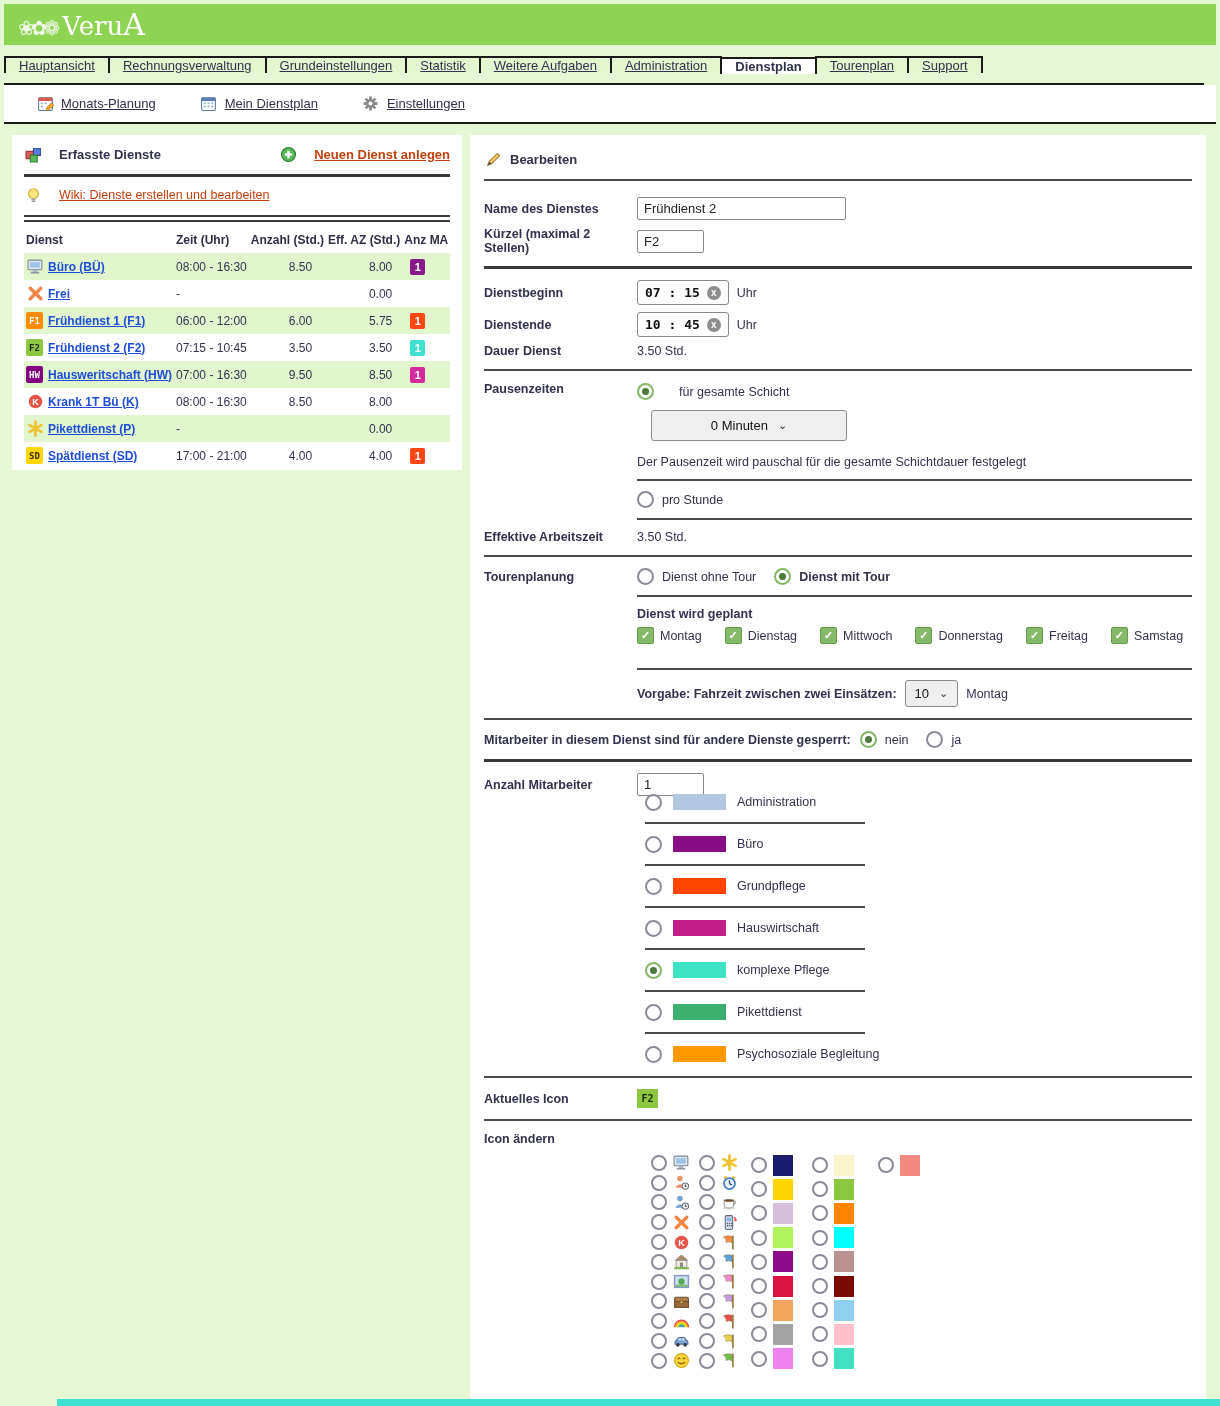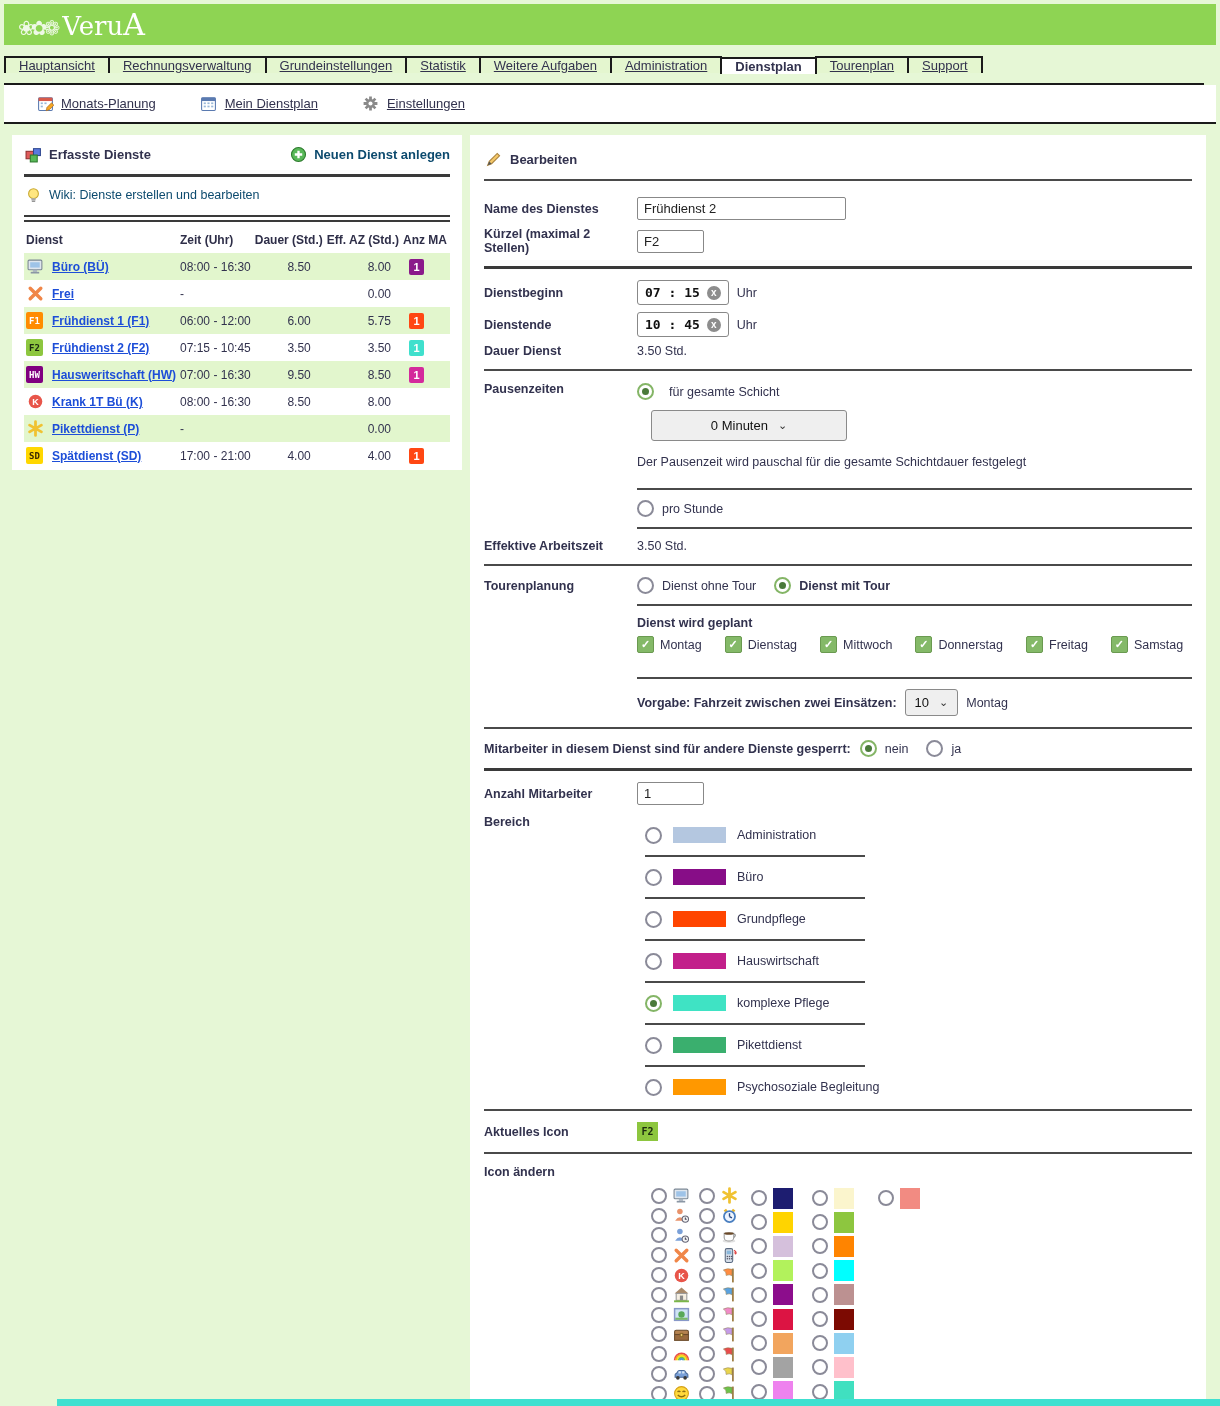--- a/index.html
+++ b/index.html
@@ -28,22 +28,22 @@
   .snitem{display:flex;align-items:center;gap:7px;font-size:13px;cursor:pointer;}
   .snitem span.lbl{text-decoration:underline;}
   
   .left-panel{position:absolute;left:12px;top:135px;width:450px;height:335px;background:#fff;
               padding:10px 12px;box-sizing:border-box;}
   .right-panel{position:absolute;left:470px;top:135px;width:736px;height:1271px;background:#fff;
                padding:12px 14px 10px;box-sizing:border-box;overflow:hidden;}
   .footer-bar{position:absolute;left:57px;right:0;bottom:0;height:7px;background:#40e0d0;z-index:5;}
   
   .panel-head{display:flex;justify-content:space-between;align-items:center;font-size:13px;font-weight:bold;}
-  .hgrp{display:flex;align-items:center;gap:7px;}
-  .link{color:#0c4a6e;cursor:pointer;}
+  .hgrp{display:flex;align-items:center;gap:17px;}
+  .link{text-decoration:underline;color:#c2410c;cursor:pointer;}
   hr.thick{border:none;border-top:3px solid #3a3a3a;margin:11px 0 9px;}
   hr.dbl{border:none;border-top:2px solid #3a3a3a;border-bottom:2px solid #3a3a3a;height:3px;margin:11px 0 4px;}
   table.svc{width:100%;border-collapse:collapse;font-size:12px;margin-top:2px;}
   table.svc th{font-weight:bold;text-align:left;color:#2e2e48;padding:7px 2px 6px;white-space:nowrap;}
   table.svc th.num{text-align:right;}
   table.svc td{padding:2px 2px;height:23px;white-space:nowrap;}
   table.svc td.num{text-align:right;}
   tr.green{background:#e2f6cd;}
   .svc-link{font-weight:bold;text-decoration:underline;color:#1d4ed8;cursor:pointer;}
   .kbadge{width:17px;height:17px;font-size:9px;font-weight:bold;display:inline-flex;
@@ -72,21 +72,21 @@
   .radio.checked{border-color:#84b566;}
   .radio.checked::after{content:"";position:absolute;left:3px;top:3px;width:7px;height:7px;
          border-radius:50%;background:#4a7a3a;}
   .chk{width:15px;height:15px;background:#84b968;border:1px solid #6a9a50;border-radius:2px;
        display:inline-flex;align-items:center;justify-content:center;color:#fff;font-size:11px;
        font-weight:bold;cursor:pointer;}
   .sel{display:inline-flex;align-items:center;justify-content:space-between;background:#efefef;
        border:1px solid #8a8a8a;border-radius:3px;padding:0 9px;height:29px;font-size:13px;
        color:#111;cursor:pointer;}
   .sel .car{margin-left:10px;font-size:11px;color:#333;}
-  .note{margin:14px 0 9px 0;}
+  .note{margin:14px 0 0 0;}
   .optlab{margin-left:8px;}
   .bold{font-weight:bold;}
   .brow{display:flex;align-items:center;gap:11px;margin-left:161px;height:22px;}
   .bsw{width:53px;height:16px;display:inline-block;}
   .aicon{display:inline-flex;width:21px;height:19px;align-items:center;justify-content:center;
          font-size:10px;font-weight:bold;color:#1c2a10;font-family:"DejaVu Sans Mono",monospace;}
   
   .igrid{display:flex;align-items:flex-start;margin-left:167px;margin-top:2px;}
   .igcol{display:flex;flex-direction:column;}
   .igrow{display:flex;align-items:center;gap:5px;height:19.8px;}
@@ -214,21 +214,21 @@
         </svg>
       </span>
     <span class="link">Wiki: Dienste erstellen und bearbeiten</span>
   </div>
   <hr class="dbl">
   <table class="svc">
     <thead>
         <tr id="svc-head">
           <th colspan="2">Dienst</th>
           <th>Zeit (Uhr)</th>
-          <th class="num">Dauer (Std.)</th>
+          <th class="num">Anzahl (Std.)</th>
           <th class="num">Eff. AZ (Std.)</th>
           <th>Anz MA</th>
         </tr>
       </thead>
     <tbody id="svc-body">
         <tr class="green">
           <td style="width: 26px;"><span class="sicon">
               <svg width="17" height="17" viewBox="0 0 16 16">
                 <rect x="1" y="2" width="13" height="9" rx="1" fill="#dfe6ee" stroke="#7a8694"></rect>
                 <rect x="3" y="4" width="9" height="5" fill="#9ec3e8"></rect>
@@ -441,23 +441,20 @@
     <span class="gap18"></span>
     <span class="radio"></span>
     <span class="optlab">ja</span>
   </div>
   <hr class="f3">
 
   <div class="frow">
     <span class="flabel">Anzahl Mitarbeiter</span>
     <input class="finput" style="width: 53px;" value="1">
   </div>
-  <div class="fgroup" style="margin-top:10px;">
-    <span class="flabel">Bereich</span>
-  </div>
   <div id="bereich" style="margin-top:-12px;">
       <div class="brow">
         <span class="radio"></span>
         <span class="bsw" style="background: rgb(180, 199, 224);"></span>
         <span>Administration</span>
       </div>
       <hr class="fb">
       <div class="brow">
         <span class="radio"></span>
         <span class="bsw" style="background: rgb(135, 13, 135);"></span>

